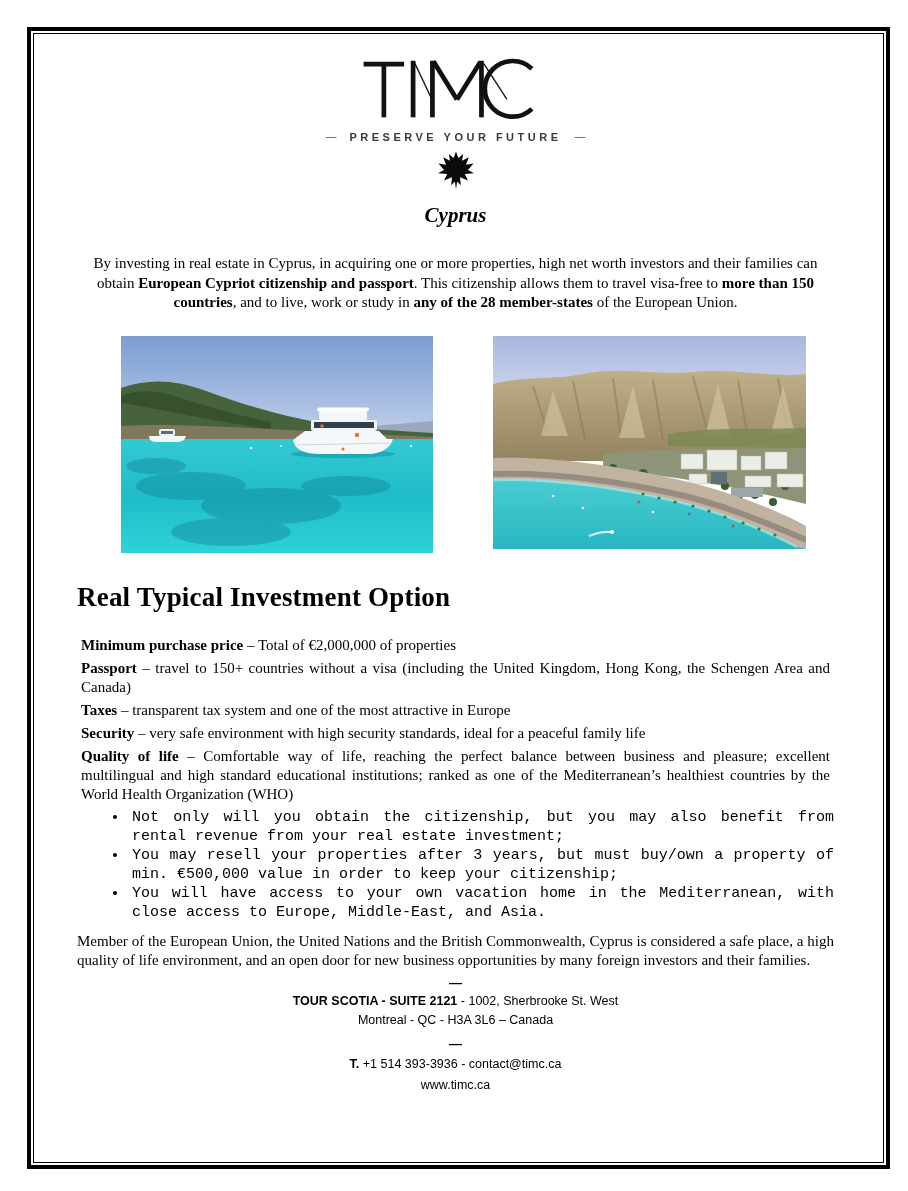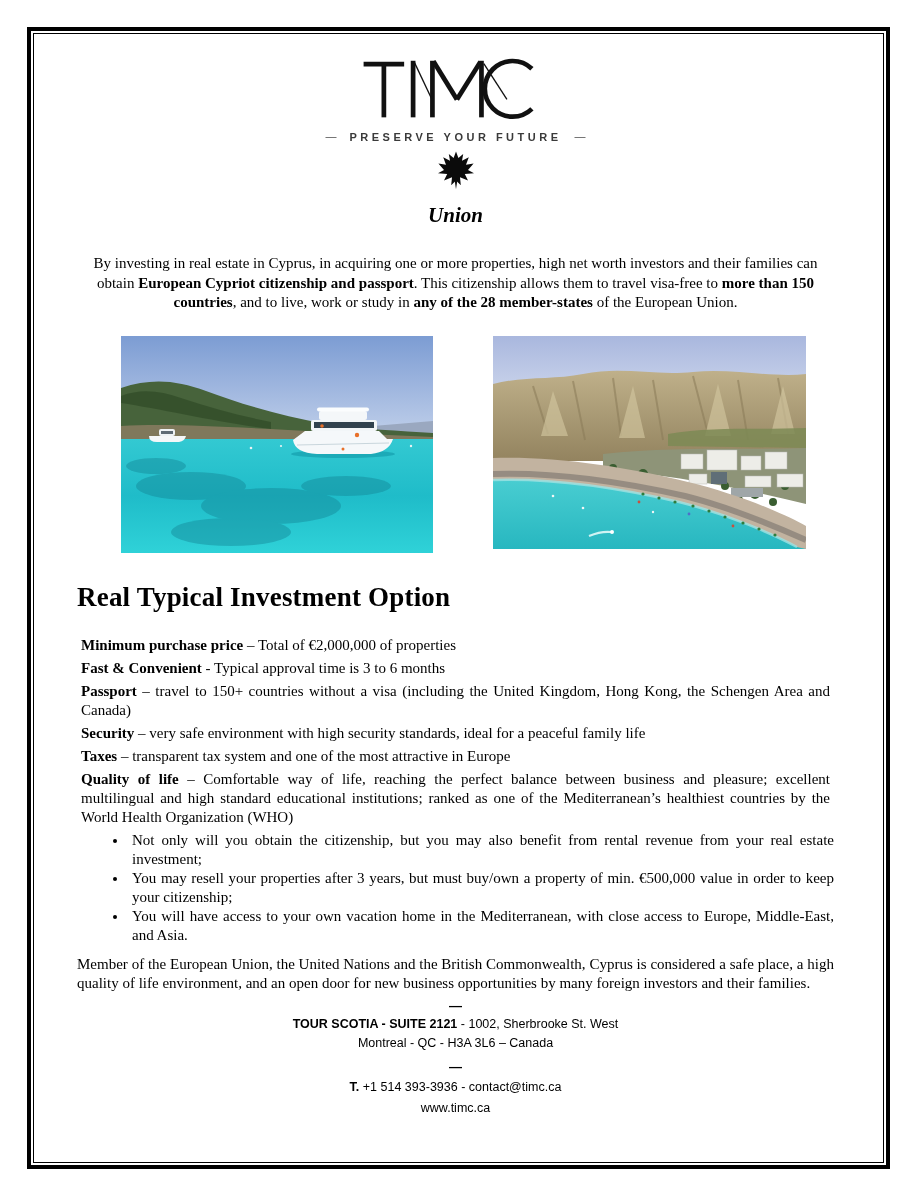--- a/index.html
+++ b/index.html
@@ -28,21 +28,21 @@
 
   .photos{margin-top:23px;padding-left:44px;display:flex;gap:60px;}
   .photo{display:block;}
   .photo svg{display:block;}
 
   .section-heading{margin-top:28px;font-size:27px;line-height:33px;font-weight:bold;letter-spacing:.2px;}
 
   .features{margin-top:21px;font-size:15px;line-height:19px;text-align:justify;}
   .feature{margin:4px;}
   .bullets{margin:2px 0 0;padding-left:51px;font-size:15px;line-height:19px;text-align:justify;}
-  .bullets li{padding-left:4px;}
+  .bullets li{padding-left:4px;font-family:Liberation Mono, monospace;}
 
   .closing{margin:10px 0 0;font-size:15px;line-height:19px;text-align:justify;}
 
   .divider-dash{margin-top:5px;font-family:"Liberation Sans","DejaVu Sans",sans-serif;
     font-weight:bold;font-size:13px;line-height:15px;text-align:center;}
 
   .footer{font-family:"Liberation Sans","DejaVu Sans",sans-serif;text-align:center;}
   .footer .addr{margin-top:4px;font-size:12.5px;line-height:15.5px;}
   .footer .addr b{font-weight:bold;}
   .footer .foot-dash{margin-top:7px;font-weight:bold;font-size:13px;line-height:15px;}
@@ -77,21 +77,21 @@
           <span class="dash">—</span>
           <span>PRESERVE YOUR FUTURE</span>
           <span class="dash">—</span>
         </div>
         <svg class="leaf-svg" viewBox="0 0 100 100" aria-hidden="true">
           <path fill="#0b0b0b" d="M50 4 L56 20 L68 10 L65 27 L82 18 L75 37 L94 34 L80 50 L95 58 L72 60 L80 76 L60 68 L62 88 L50 76 L38 88 L40 68 L20 76 L28 60 L5 58 L20 50 L6 34 L25 37 L18 18 L35 27 L32 10 L44 20 Z"></path>
           <path fill="#0b0b0b" d="M46 72 L50 98 L54 72 Z"></path>
         </svg>
       </div>
 
-      <div class="title-cyprus center">Union</div>
+      <div class="title-cyprus center">Cyprus</div>
 
       <p class="intro"><span>By investing in real estate in Cyprus, in acquiring one or more properties, high net worth investors and their families can obtain </span><b>European Cypriot citizenship and passport</b><span>. This citizenship allows them to travel visa-free to </span><b>more than 150 countries</b><span>, and to live, work or study in </span><b>any of the 28 member-states</b><span> of the European Union.</span></p>
 
       <div class="photos">
         <span class="photo">
           <svg width="312" height="217" viewBox="0 0 312 217" preserveAspectRatio="none" aria-hidden="true">
             <defs>
               <linearGradient id="skyL" x1="0" y1="0" x2="0" y2="1">
                 <stop offset="0" stop-color="#7c9cd3"></stop>
                   <stop offset="1" stop-color="#c6d4ec"></stop>
@@ -226,24 +226,23 @@
                 <circle cx="160" cy="176" r="1.2"></circle>
             </g>
           </svg>
         </span>
       </div>
 
       <h2 class="section-heading">Real Typical Investment Option</h2>
 
       <div class="features">
           <div class="feature"><b>Minimum purchase price</b> – Total of €2,000,000 of properties</div>
-          <div class="feature"><b>Fast &amp; Convenient</b> - Typical approval time is 3 to 6 months</div>
           <div class="feature"><b>Passport</b> – travel to 150+ countries without a visa (including the United Kingdom, Hong Kong, the Schengen Area and Canada)</div>
+          <div class="feature"><b>Taxes</b> – transparent tax system and one of the most attractive in Europe</div>
           <div class="feature"><b>Security</b> – very safe environment with high security standards, ideal for a peaceful family life</div>
-          <div class="feature"><b>Taxes</b> – transparent tax system and one of the most attractive in Europe</div>
           <div class="feature"><b>Quality of life</b> – Comfortable way of life, reaching the perfect balance between business and pleasure; excellent multilingual and high standard educational institutions; ranked as one of the Mediterranean’s healthiest countries by the World Health Organization (WHO)</div>
         </div>
 
       <ul class="bullets">
           <li>Not only will you obtain the citizenship, but you may also benefit from rental revenue from your real estate investment;</li>
           <li>You may resell your properties after 3 years, but must buy/own a property of min. €500,000 value in order to keep your citizenship;</li>
           <li>You will have access to your own vacation home in the Mediterranean, with close access to Europe, Middle-East, and Asia.</li>
         </ul>
 
       <p class="closing">Member of the European Union, the United Nations and the British Commonwealth, Cyprus is considered a safe place, a high quality of life environment, and an open door for new business opportunities by many foreign investors and their families.</p>

